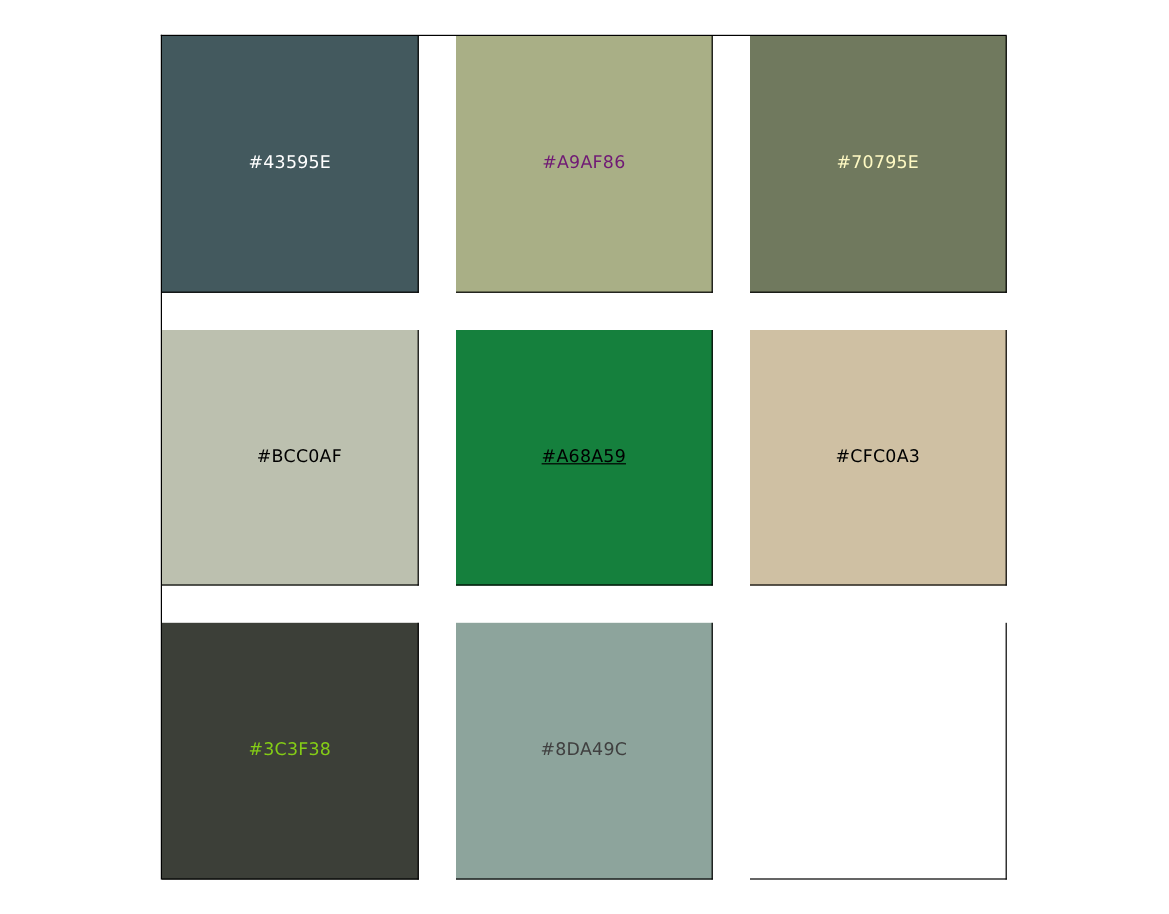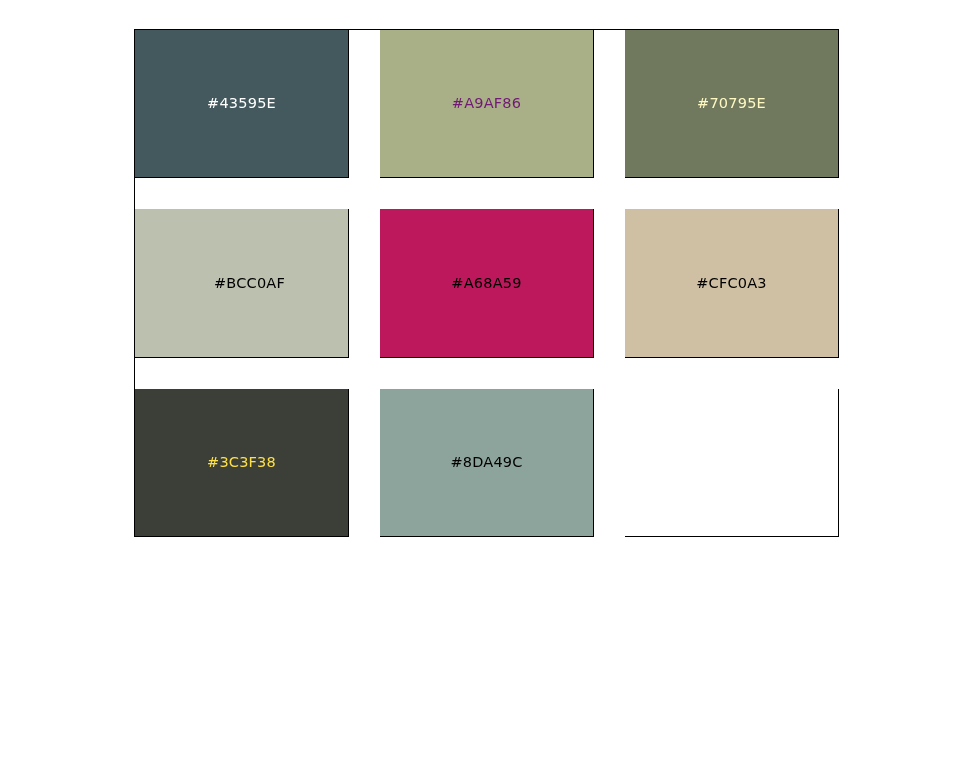--- a/index.html
+++ b/index.html
@@ -18,21 +18,21 @@
     position: relative;
     width: 974px;
     height: 762px;
     background: #FFFFFF;
   }
   #palette-grid {
     position: absolute;
     left: 134px;
     top: 29px;
     width: 705px;
-    height: 508px;
+    height: 704px;
     display: grid;
     grid-template-columns: repeat(3, 1fr);
     grid-template-rows: repeat(3, 1fr);
     box-sizing: border-box;
     border-top: 1px solid #000000;
     border-left: 1px solid #000000;
     gap: 31px;
   }
   .swatch {
     position: relative;
@@ -67,34 +67,34 @@
     </div>
 
     <div class="swatch" style="background-color: rgb(112, 121, 94);">
       <span class="swatch-label" style="color: #fef9c3;">#70795E</span>
     </div>
 
     <div class="swatch" style="background-color: rgb(188, 192, 175); padding-left: 16px;">
       <span class="swatch-label" style="color: rgb(0, 0, 0);">#BCC0AF</span>
     </div>
 
-    <div class="swatch" style="background-color: #be185d;">
+    <div class="swatch" style="background-color: #15803d; text-decoration: underline;">
       <span class="swatch-label" style="color: rgb(0, 0, 0);">#A68A59</span>
     </div>
 
     <div class="swatch" style="background-color: rgb(207, 192, 163);">
       <span class="swatch-label" style="color: rgb(0, 0, 0);">#CFC0A3</span>
     </div>
 
     <div class="swatch" style="background-color: rgb(60, 63, 56);">
-      <span class="swatch-label" style="color: #fde047;">#3C3F38</span>
+      <span class="swatch-label" style="color: #84cc16;">#3C3F38</span>
     </div>
 
     <div class="swatch" style="background-color: rgb(141, 164, 156);">
-      <span class="swatch-label" style="color: #000000;">#8DA49C</span>
+      <span class="swatch-label" style="color: #404040;">#8DA49C</span>
     </div>
 
     <div class="swatch is-empty" style="background-color: rgb(255, 255, 255);">
       
     </div>
 
   </div>
 </div>
 
 </body></html>

